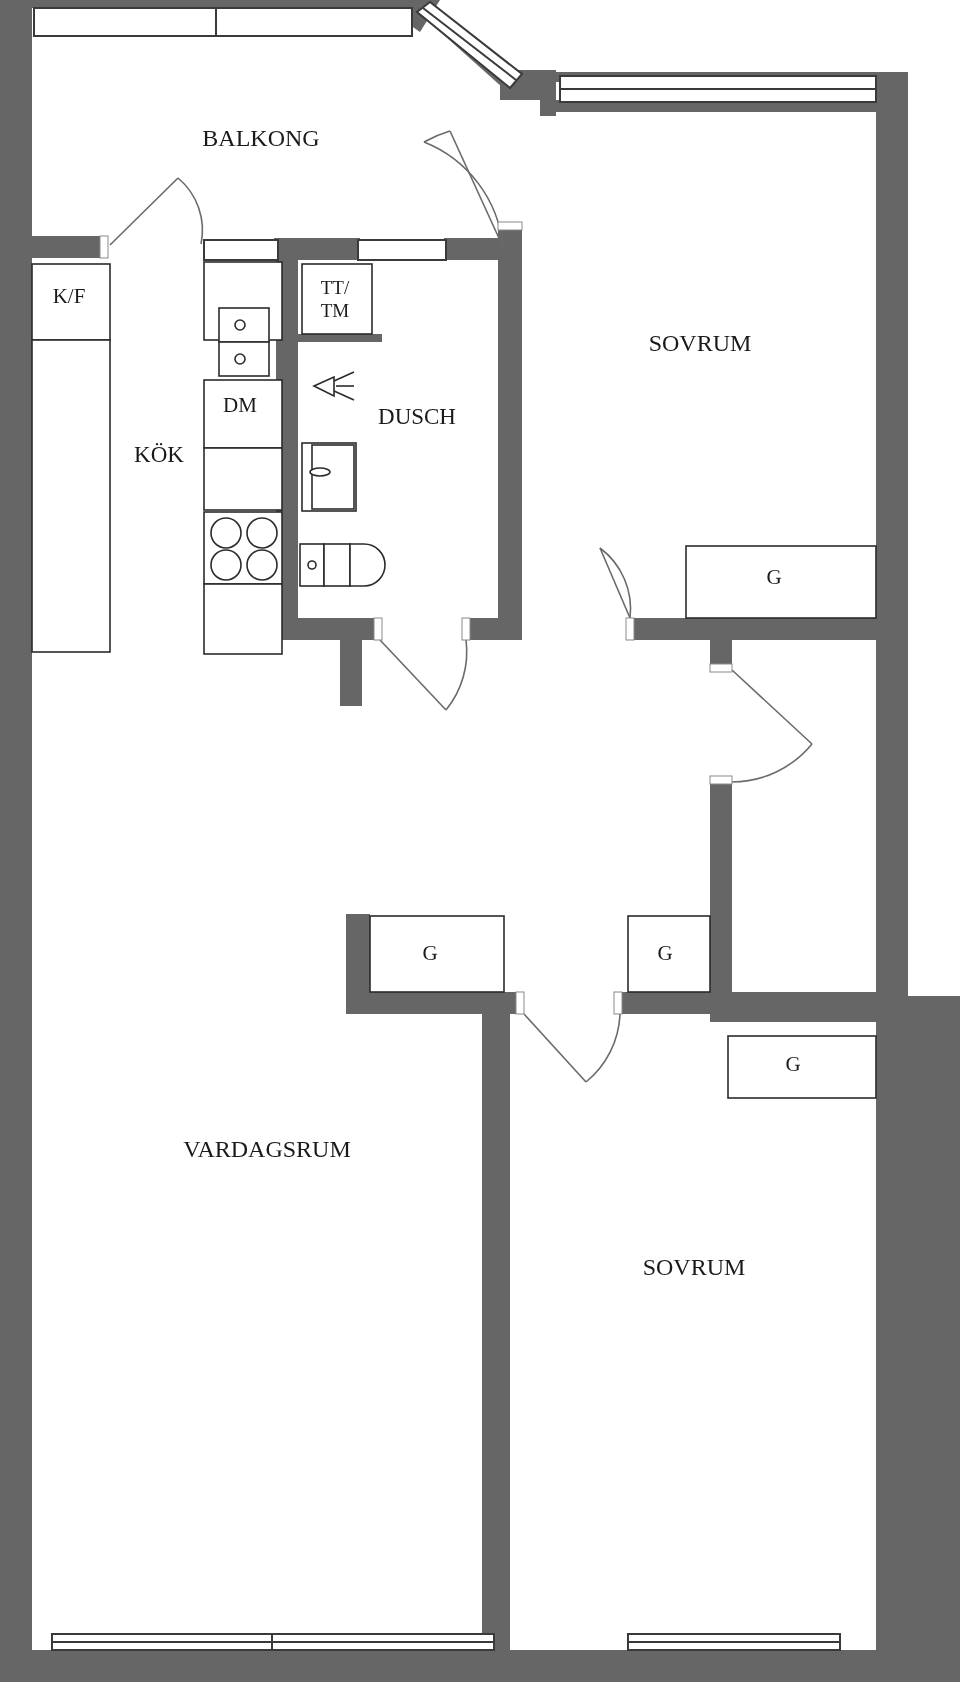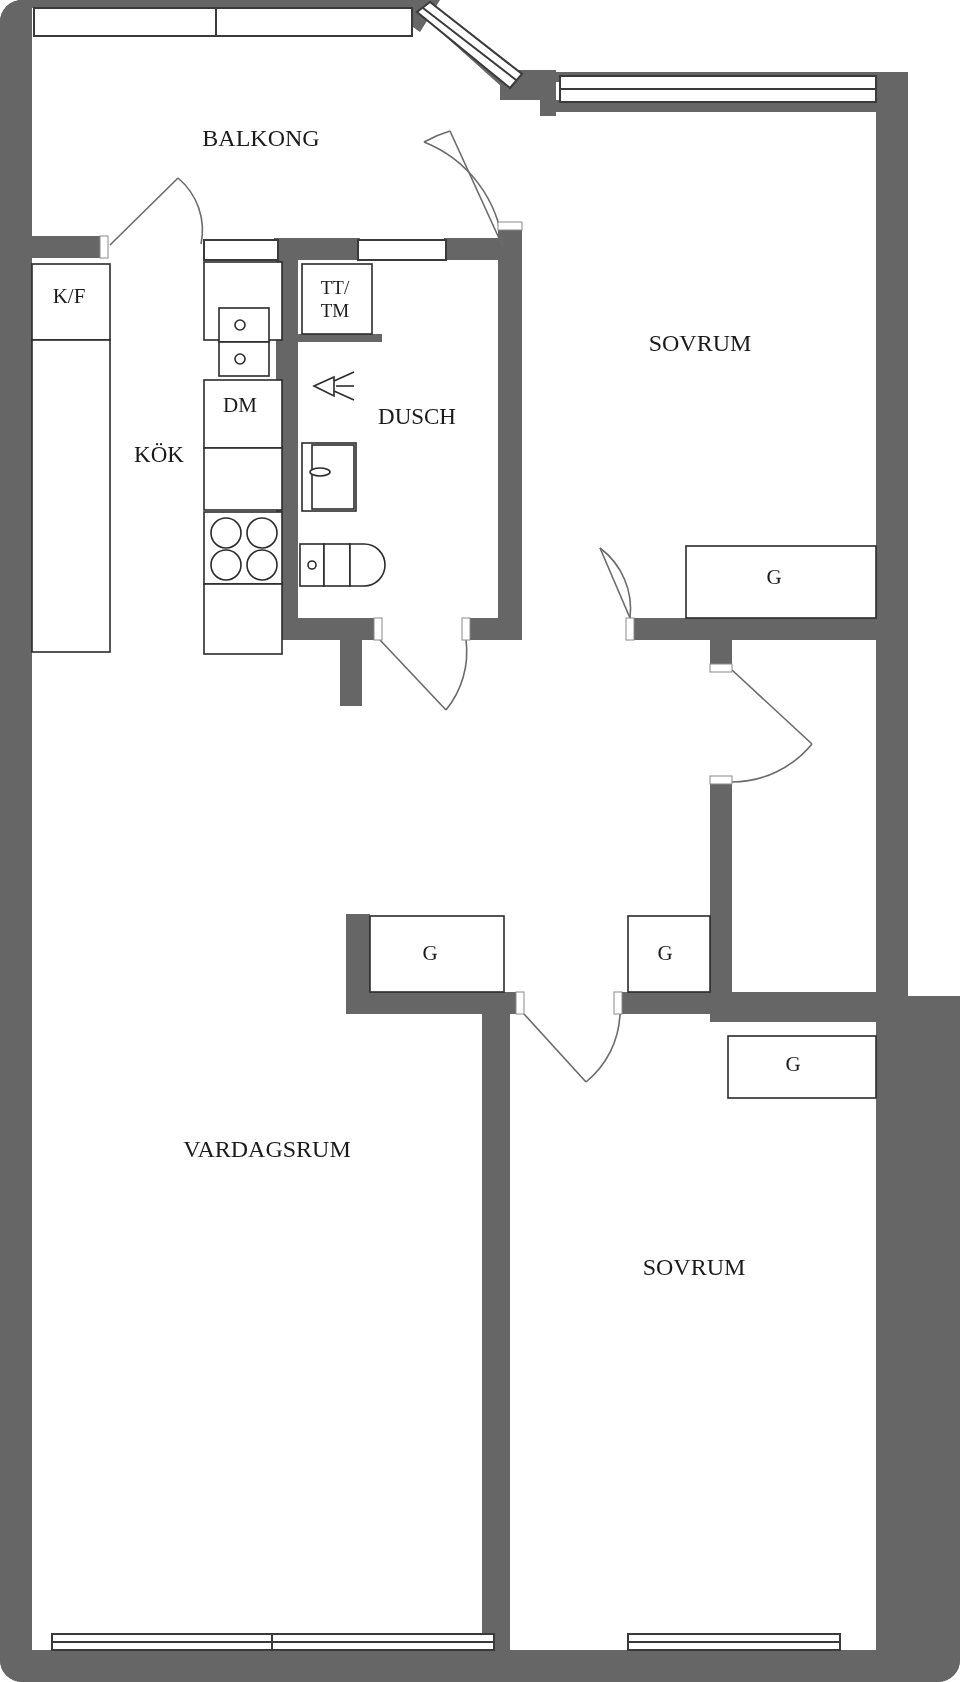--- a/index.html
+++ b/index.html
@@ -10,21 +10,20 @@
   }
   body {
     font-family: "Liberation Serif", "DejaVu Serif", serif;
   }
   #plan {
     position: relative;
     width: 960px;
     height: 1682px;
     background: #ffffff;
     overflow: hidden;
-    border-radius: 22px;
   }
   #plan svg {
     display: block;
     width: 960px;
     height: 1682px;
   }
   .room-label {
     font-family: "Liberation Serif", "DejaVu Serif", serif;
     fill: #1a1a1a;
   }

